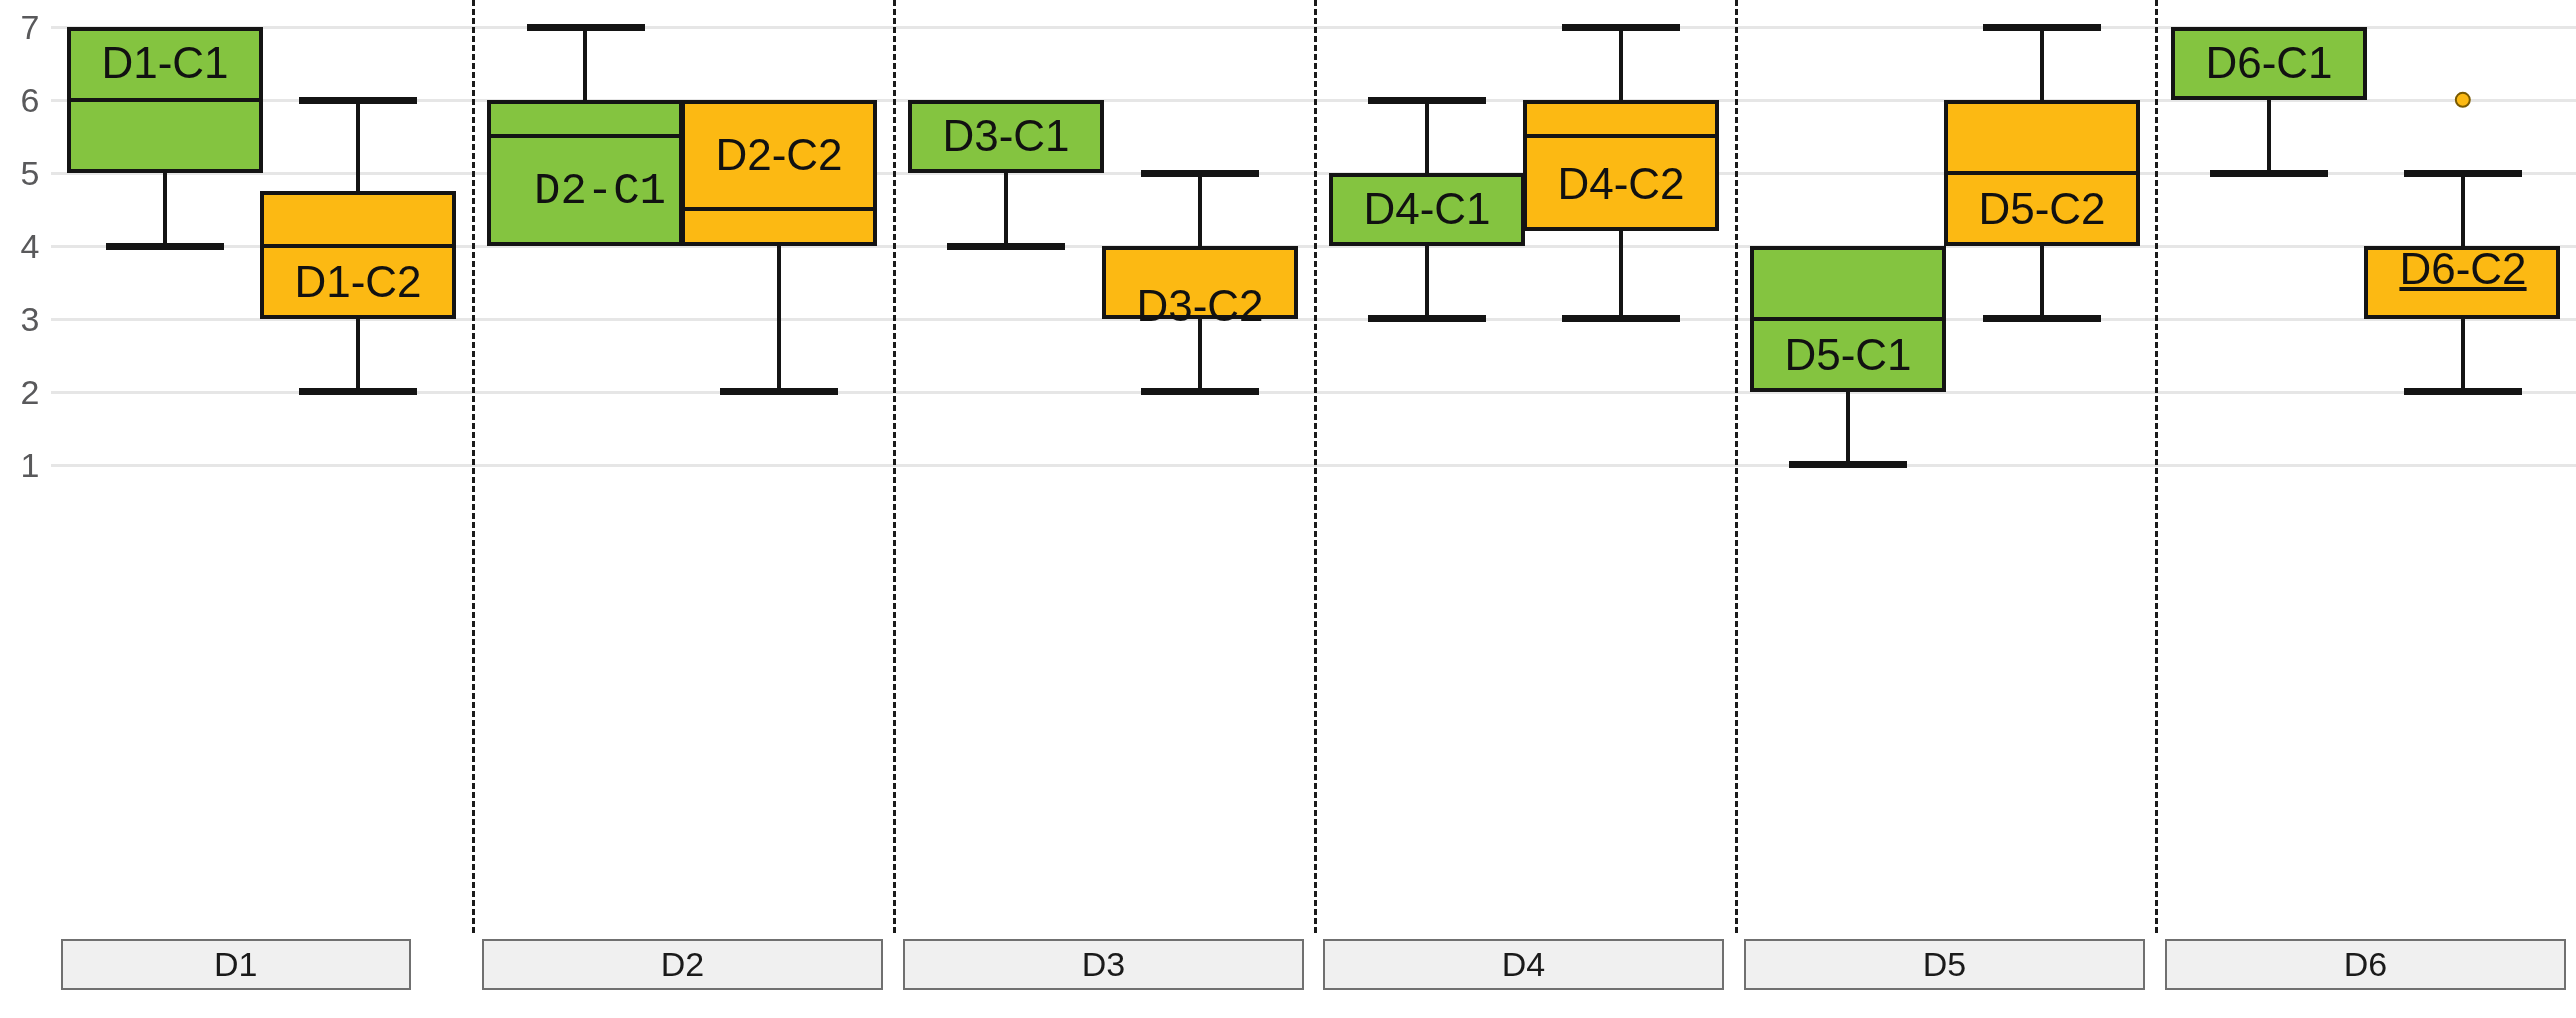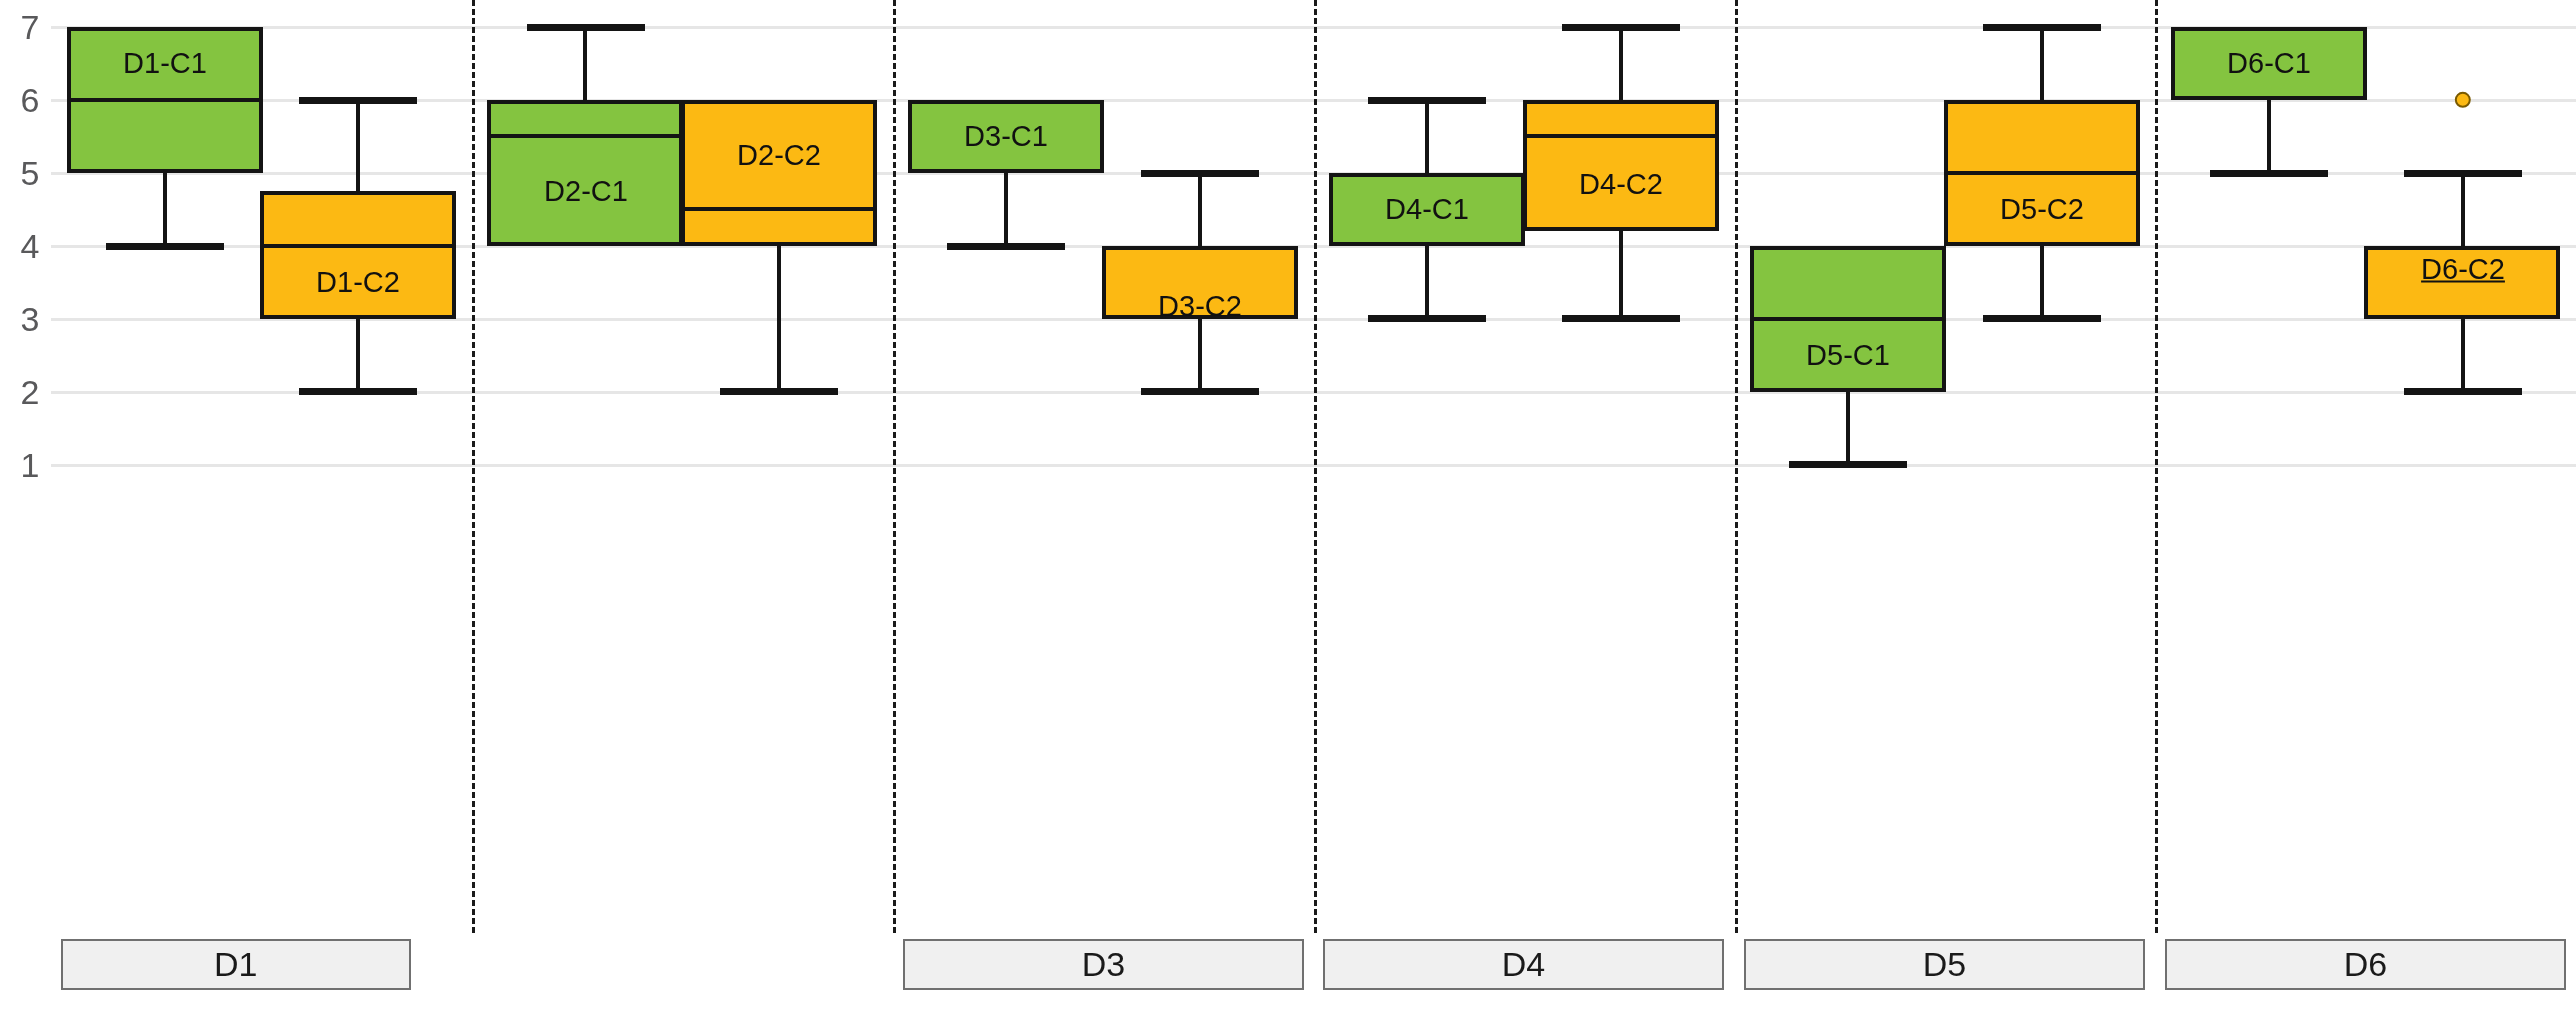--- a/index.html
+++ b/index.html
@@ -84,21 +84,21 @@
     background: #141414;
   }
   .bp-cap {
     position: absolute;
     height: 6.5px;
     background: #141414;
   }
   .bp-label {
     position: absolute;
     transform: translate(-50%, -50%);
-    font-size: 29px;
+    font-size: 44px;
     color: #111111;
     font-family: "Liberation Sans", sans-serif;
     white-space: nowrap;
     line-height: 1;
     pointer-events: none;
   }
   .bp-outlier {
     position: absolute;
     width: 16.4px;
     height: 16.4px;
@@ -169,21 +169,21 @@
       <div class="bp-cap" style="left: 248px; width: 118px; top: 97px;"></div>
       <div class="bp-whisker-line" style="left: 305px; top: 319px; height: 73px;"></div>
       <div class="bp-cap" style="left: 248px; width: 118px; top: 388px;"></div>
       <div class="bp-box c2" style="left: 209px; width: 196px; top: 191px; height: 128px;"></div>
       <div class="bp-median" style="left: 209px; width: 196px; top: 244px;"></div>
       <div class="bp-label" style="left: 307px; top: 282px;">D1-C2</div>
       <div class="bp-whisker-line" style="left: 532px; top: 27px; height: 73px;"></div>
       <div class="bp-cap" style="left: 476px; width: 118px; top: 24px;"></div>
       <div class="bp-box c1" style="left: 436px; width: 196px; top: 100px; height: 146px;"></div>
       <div class="bp-median" style="left: 436px; width: 196px; top: 134px;"></div>
-      <div class="bp-label" style="left: 535px; top: 191px;">D2-C1</div>
+      <div class="bp-label" style="left: 549px; top: 191px; font-family: Liberation Mono, monospace;">D2-C1</div>
       <div class="bp-whisker-line" style="left: 726px; top: 246px; height: 146px;"></div>
       <div class="bp-cap" style="left: 669px; width: 118px; top: 388px;"></div>
       <div class="bp-box c2" style="left: 630px; width: 196px; top: 100px; height: 146px;"></div>
       <div class="bp-median" style="left: 630px; width: 196px; top: 207px;"></div>
       <div class="bp-label" style="left: 728px; top: 155px;">D2-C2</div>
       <div class="bp-whisker-line" style="left: 953px; top: 173px; height: 73px;"></div>
       <div class="bp-cap" style="left: 896px; width: 118px; top: 243px;"></div>
       <div class="bp-box c1" style="left: 857px; width: 196px; top: 100px; height: 73px;"></div>
       <div class="bp-label" style="left: 955px; top: 136px;">D3-C1</div>
       <div class="bp-whisker-line" style="left: 1147px; top: 173px; height: 73px;"></div>
@@ -225,20 +225,21 @@
       <div class="bp-cap" style="left: 2353px; width: 118px; top: 170px;"></div>
       <div class="bp-whisker-line" style="left: 2410px; top: 319px; height: 73px;"></div>
       <div class="bp-cap" style="left: 2353px; width: 118px; top: 388px;"></div>
       <div class="bp-box c2" style="left: 2313px; width: 196px; top: 246px; height: 73px;"></div>
       <div class="bp-label" style="left: 2412px; top: 269px; text-decoration: underline;">D6-C2</div>
       <div class="bp-outlier" style="left: 2412px; top: 100px;"></div>
     </div>
 
   <div class="x-axis">
       <div class="x-cat" style="left: 9.8px; width: 350px;">D1</div>
+      <div class="x-cat" style="left: 431px; width: 401px;">D2</div>
       <div class="x-cat" style="left: 852px; width: 401px;">D3</div>
       <div class="x-cat" style="left: 1272px; width: 401px;">D4</div>
       <div class="x-cat" style="left: 1693px; width: 401px;">D5</div>
       <div class="x-cat" style="left: 2114px; width: 401px;">D6</div>
     </div>
 
 </div>
 
 
 </body></html>

